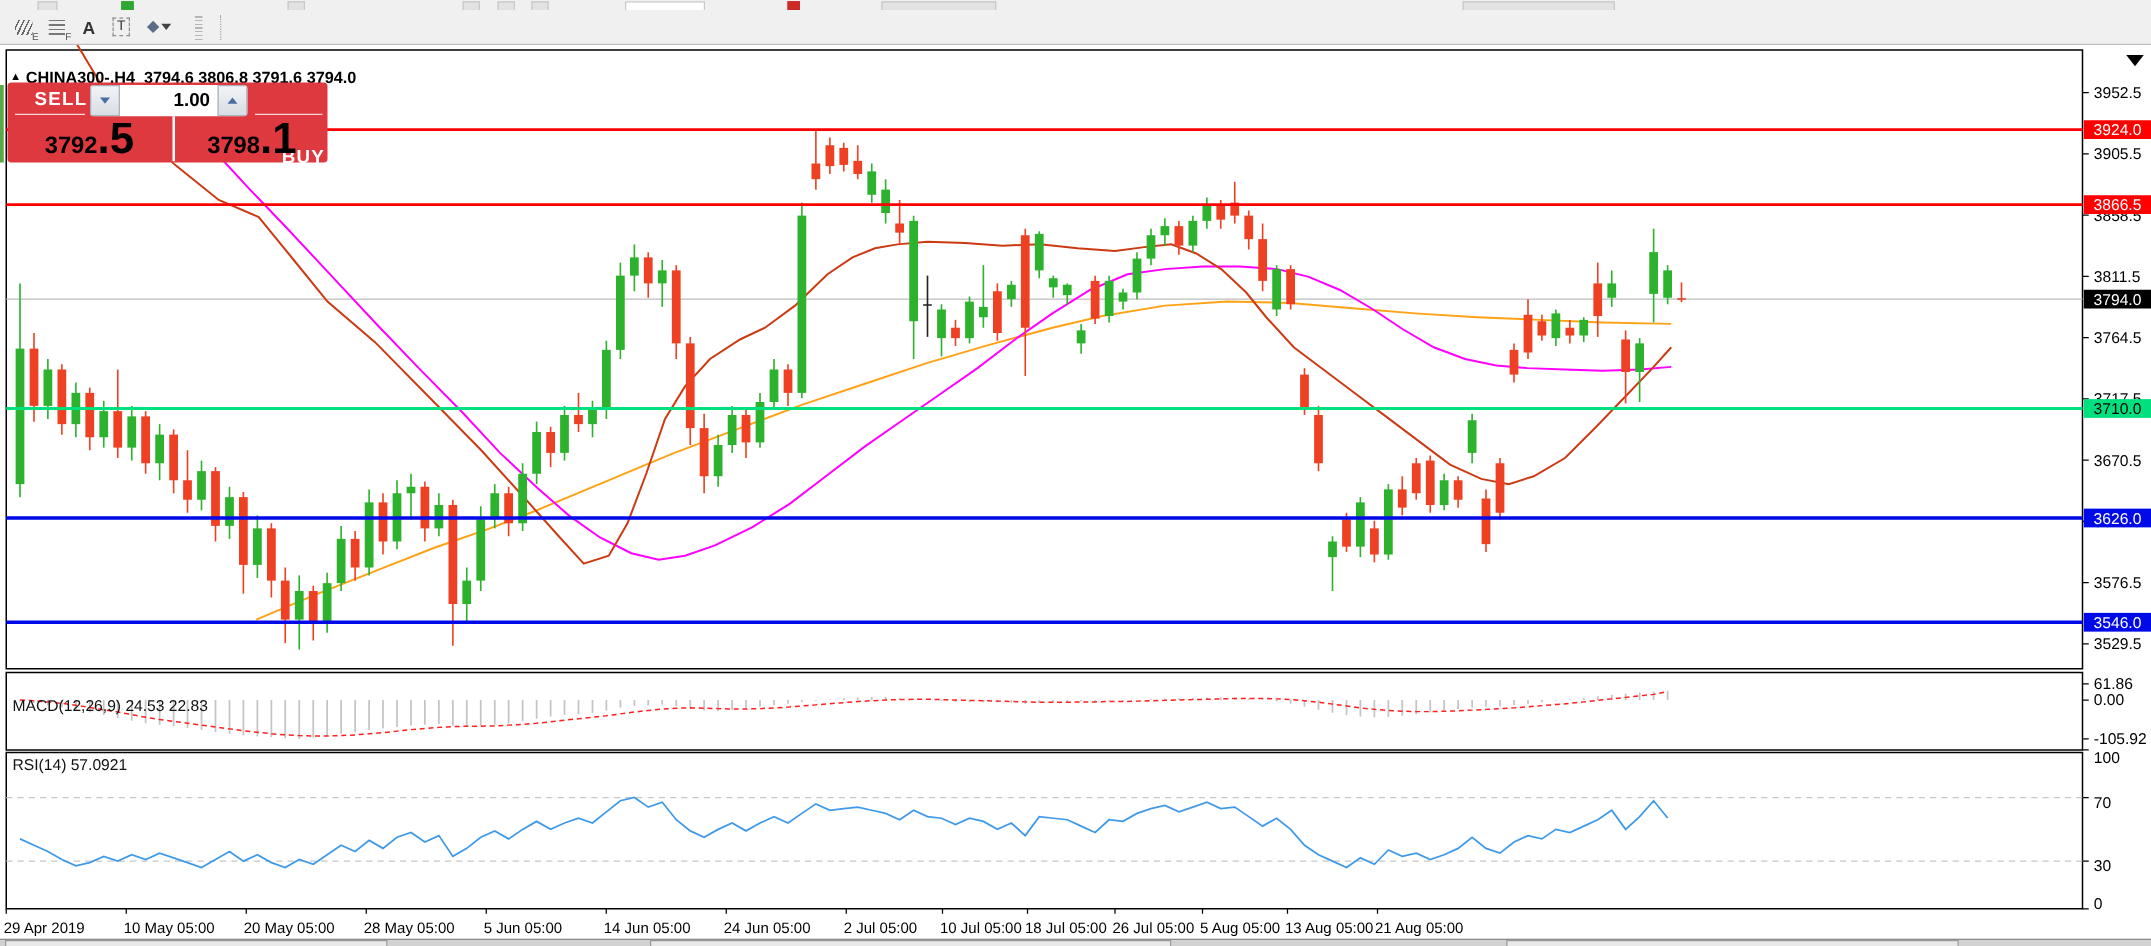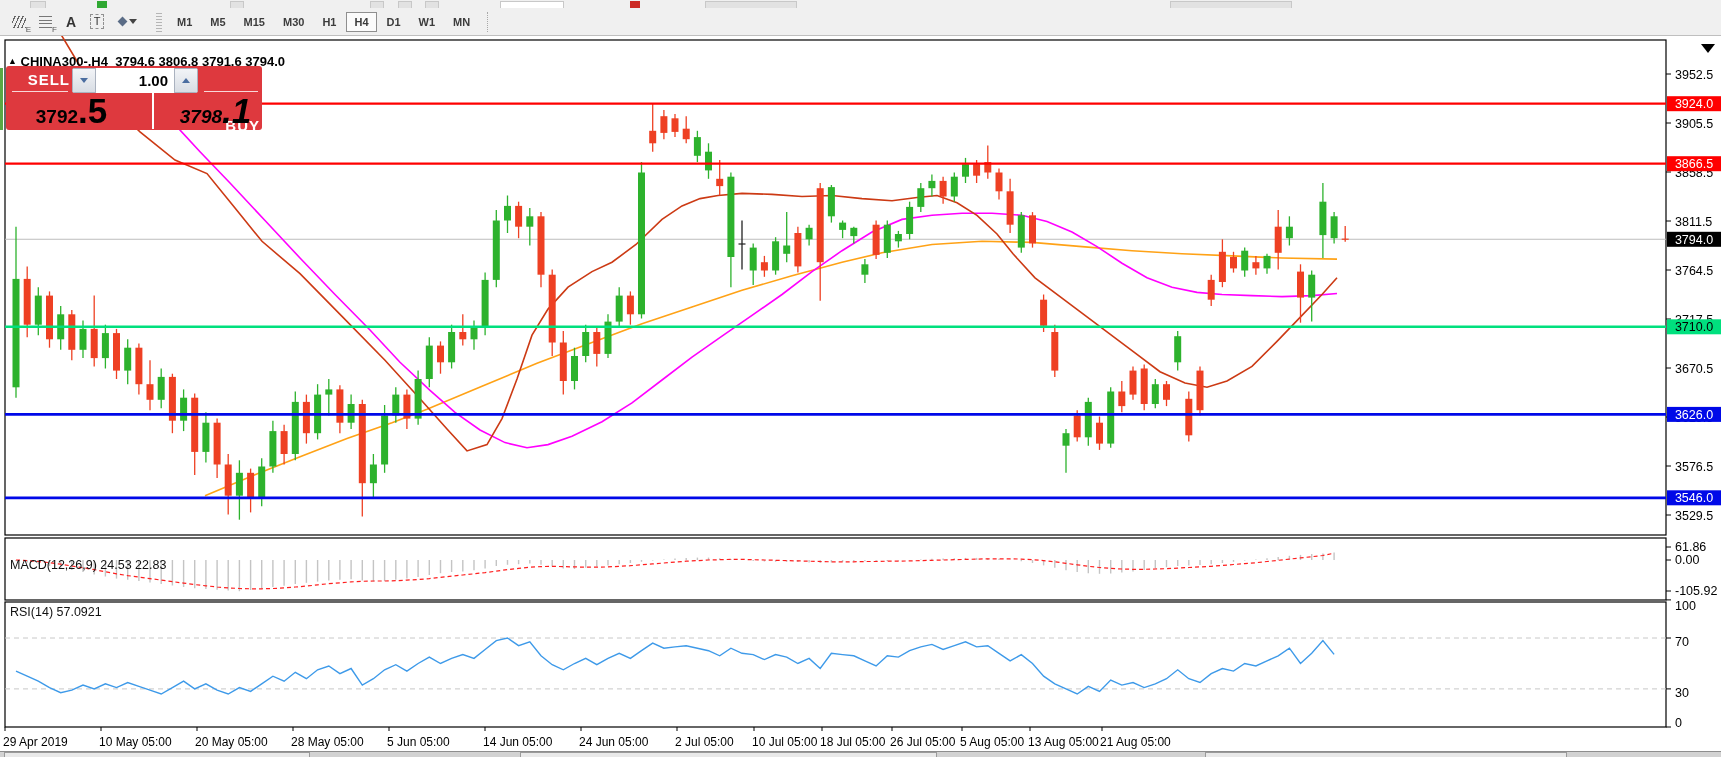--- a/index.html
+++ b/index.html
@@ -38,21 +38,21 @@
   .uline{position:absolute;top:25px;height:1px;background:rgba(255,255,255,.8);}
   .spinbox{position:absolute;left:66px;top:2px;width:126px;height:25px;background:#e5e5e5;border-radius:3px;display:flex;align-items:stretch;overflow:hidden;}
   .spinbtn{width:22px;background:linear-gradient(#f2f4f7,#d8dde4);border:1px solid #aab2bf;display:flex;align-items:center;justify-content:center;}
   .tri-dn{width:0;height:0;border-left:4px solid transparent;border-right:4px solid transparent;border-top:5px solid #4a6da0;}
   .tri-up{width:0;height:0;border-left:4px solid transparent;border-right:4px solid transparent;border-bottom:5px solid #4a6da0;}
   .vol{flex:1;border:none;outline:none;text-align:right;font-size:15px;font-weight:bold;padding:0 6px;font-family:inherit;min-width:0;}
   .bigpx{position:absolute;top:27px;height:36px;display:flex;align-items:baseline;justify-content:center;color:#000000;}
   .bigpx .main{font-size:19px;font-weight:bold;}
   .bigpx .frac{font-size:35px;font-weight:bold;line-height:36px;}
   .lpx{left:2px;width:127px;}
-  .rpx{left:146px;width:123px;border-left:2px solid #fff;font-style:italic;}
+  .rpx{left:132px;width:123px;border-left:2px solid #fff;}
   .greenbar{position:absolute;left:0;top:68px;width:3px;height:62px;background:#59a844;}
   .anno{position:absolute;left:1255px;top:341px;font-size:50px;font-weight:bold;line-height:54px;white-space:nowrap;}
   .indlab{position:absolute;left:10px;font-size:12.5px;color:#111;}
   .macdlab{top:558px;}
   .rsilab{top:605px;}
   .bstrip{position:absolute;left:0;top:751px;width:1721px;height:6px;background:#d2d2d2;border-top:1px solid #8d8d8d;}
   .bfrag{position:absolute;top:752px;height:5px;border:1px solid #9a9a9a;background:#e9e9e9;}
 </style>
 </head>
 <body>
@@ -85,31 +85,20 @@
       <span class="ic-A">A</span>
     </div>
     <div class="tbtn">
       <span class="ic-T">T</span>
     </div>
     <div class="tbtn" style="width:34px">
       <div class="diamond"></div>
         <div class="caret"></div>
     </div>
     <div class="grip"></div>
-    <div id="tf" style="display:flex;align-items:center;">
-        <div class="tfbtn">M1</div>
-        <div class="tfbtn">M5</div>
-        <div class="tfbtn">M15</div>
-        <div class="tfbtn">M30</div>
-        <div class="tfbtn">H1</div>
-        <div class="tfbtn active">H4</div>
-        <div class="tfbtn">D1</div>
-        <div class="tfbtn">W1</div>
-        <div class="tfbtn">MN</div>
-      </div>
     <div class="sep"></div>
   </div>
 
   <svg id="chart" width="1721" height="721">
       <g>
         <rect x="5" y="4" width="1661" height="495" fill="#fff" stroke="#000" stroke-width="1.2"></rect>
         <rect x="5" y="502" width="1661" height="62" fill="#fff" stroke="#000" stroke-width="1.2"></rect>
         <rect x="5" y="566" width="1661" height="125" fill="#fff" stroke="#000" stroke-width="1.2"></rect>
       </g>
       <line x1="5" x2="1666" y1="203.25209999999998" y2="203.25209999999998" stroke="#bdbdbd" stroke-width="1"></line>

